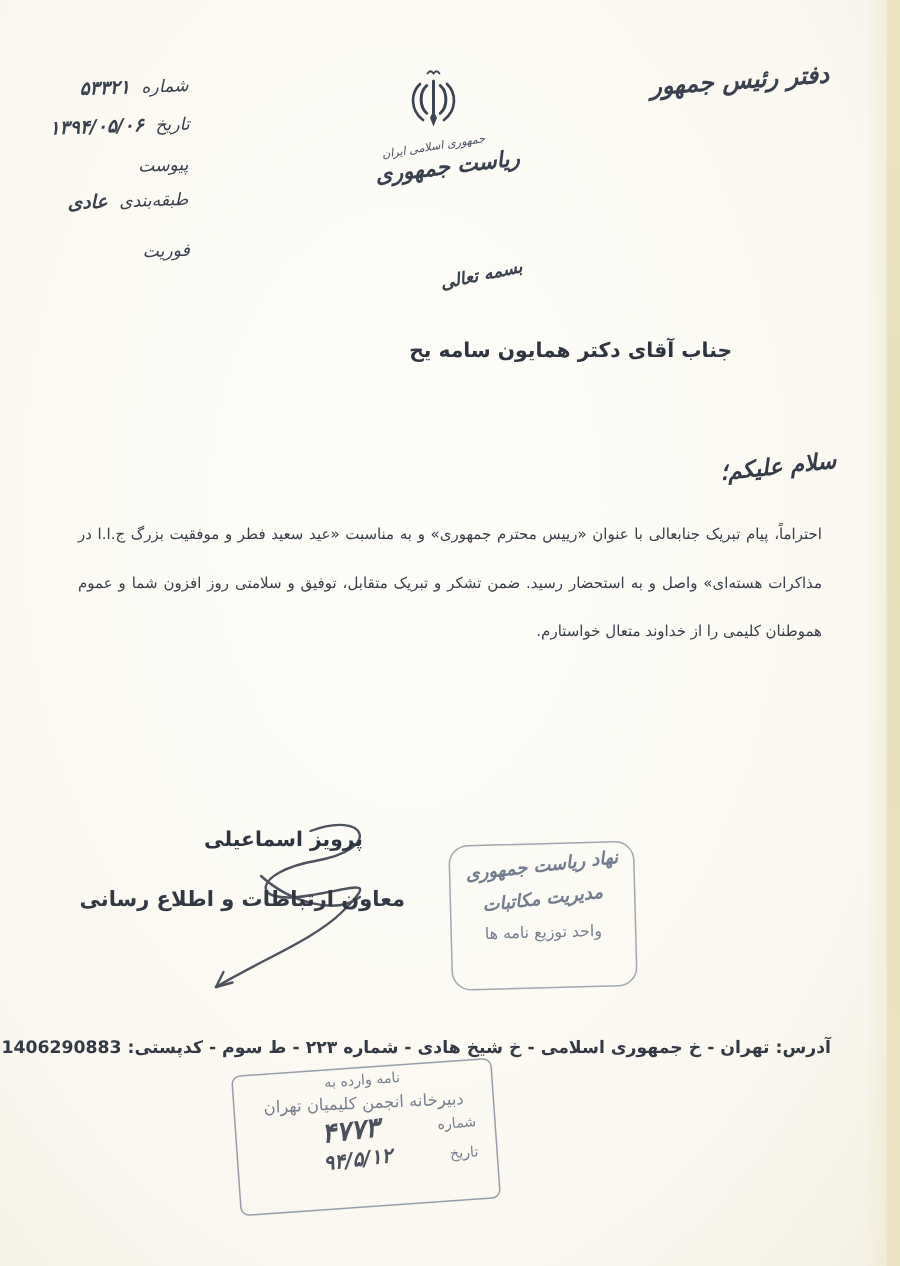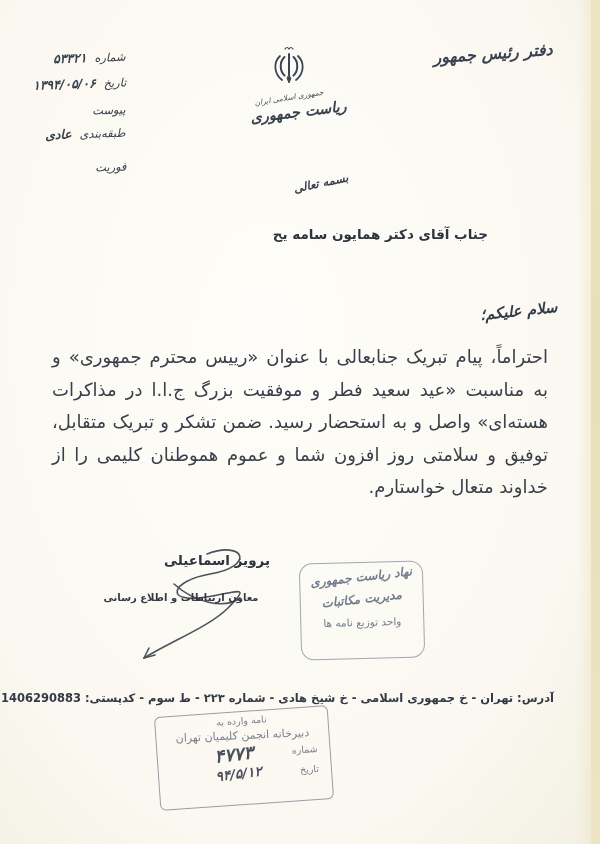--- a/index.html
+++ b/index.html
@@ -41,28 +41,28 @@
   .besmele { position:absolute; left:293px; top:176px; font-size:11.5px; font-style:italic;
     font-weight:600; color:#3c4350; transform:rotate(-12deg); white-space:nowrap; }
 
   .recipient { position:absolute; right:112px; top:220px; direction:rtl; 
     font-weight:700; font-size:13.5px; line-height:28px; color:#2e3540; white-space:nowrap; }
 
   .salutation { position:absolute; right:42px; top:302px; font-size:15px; font-weight:700;
     font-style:italic; color:#343b49; transform:rotate(-6deg); white-space:nowrap; }
 
   .body-text { position:absolute; left:52px; top:341px; width:496px; direction:rtl;
-    text-align:justify; text-align-last:right; font-size:18px; line-height:32.5px;
+    text-align:justify; text-align-last:right; font-size:10px; line-height:32.5px;
     color:#39404c; }
 
   
-  .sig-name { position:absolute; left:108px; top:552px; width:162px; text-align:right;
+  .sig-name { position:absolute; left:108px; top:552px; width:162px; text-align:center;
     direction:rtl; font-weight:700; font-size:13.5px; color:#2d343f; white-space:nowrap; }
   .sig-title { position:absolute; left:92px; top:592px; width:178px; text-align:center;
-    direction:rtl; font-weight:700; font-size:10px; color:#323945; white-space:nowrap; }
+    direction:rtl; font-weight:700; font-size:14px; color:#323945; white-space:nowrap; }
   .sig-scribble { position:absolute; left:112px; top:540px; }
 
   
   .stamp1 { position:absolute; left:300px; top:562px; width:124px; height:97px;
     border:1.6px solid rgba(122,132,150,.7); border-radius:13px; transform:rotate(-1.5deg);
     text-align:center; direction:rtl; color:#727d8e; padding-top:7px; }
   .stamp1 .s1l1 { font-size:12px; font-style:italic; font-weight:600; transform:rotate(-5deg);
     white-space:nowrap; font-family:"DejaVu Serif","Liberation Serif",serif; }
   .stamp1 .s1l2 { font-size:12px; font-style:italic; font-weight:600; transform:rotate(-5deg);
     margin-top:8px; white-space:nowrap; font-family:"DejaVu Serif","Liberation Serif",serif; }

